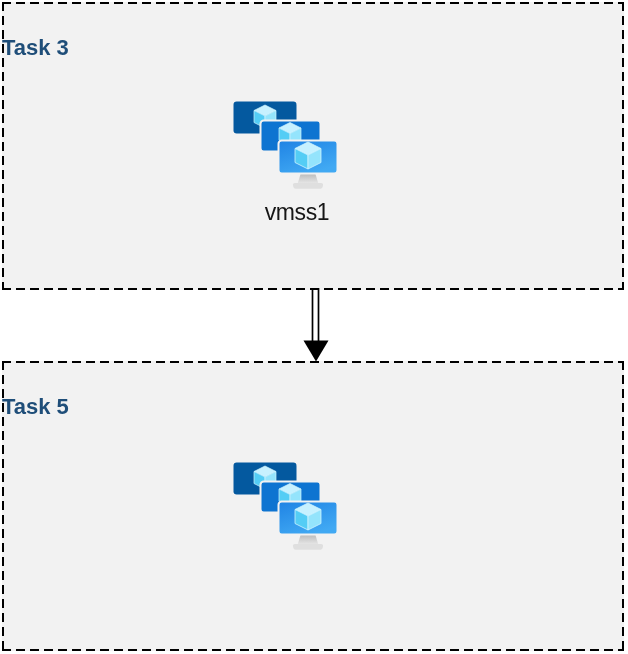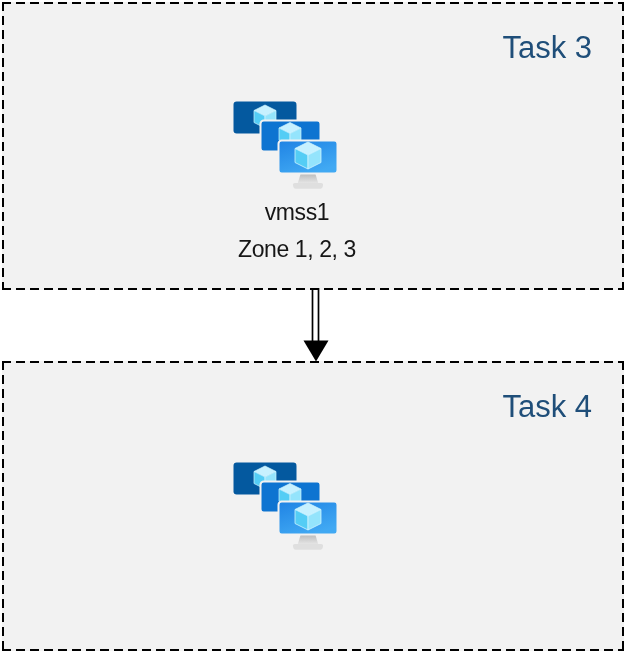--- a/index.html
+++ b/index.html
@@ -33,25 +33,26 @@
   }
   .box-top    { top: 2px;   height: 288px; }
   .box-bottom { top: 361px; height: 290px; }
 
   .task-title {
     position: absolute;
     top: 26px;
     left: 0;
     right: 0;
     padding-right: 32px;
-    text-align: right;
-    font-size: 31px;
+    text-align: left;
+    font-size: 22px;
     line-height: 40px;
     color: #1F4E79;
     white-space: nowrap;
+    font-weight: bold;
   }
   .vmss-icon {
     position: absolute;
     left: 231px;
     width: 105px;
     height: 88px;
   }
   .box-top    .vmss-icon { top: 99px; }
   .box-bottom .vmss-icon { top: 101px; }
 
@@ -122,30 +123,29 @@
 
 <div class="canvas">
 
   <div class="task-box box-top">
     <div class="task-title">Task 3</div>
     <svg class="vmss-icon" viewBox="0 0 105 88">
       <use href="#vmssIconDef"></use>
     </svg>
     <div class="caption">
       <div>vmss1</div>
-      <div>Zone 1, 2, 3</div>
     </div>
   </div>
 
   <svg class="connector" viewBox="0 0 28 74">
     <line x1="10.5" y1="0" x2="10.5" y2="54" stroke="#000" stroke-width="1.7"></line>
     <line x1="16.5" y1="0" x2="16.5" y2="54" stroke="#000" stroke-width="1.7"></line>
     <polygon points="1.5,52.5 26.5,52.5 14,73.5" fill="#000"></polygon>
   </svg>
 
   <div class="task-box box-bottom">
-    <div class="task-title">Task 4</div>
+    <div class="task-title">Task 5</div>
     <svg class="vmss-icon" viewBox="0 0 105 88">
       <use href="#vmssIconDef"></use>
     </svg>
   </div>
 
 </div>
 
 </body></html>

